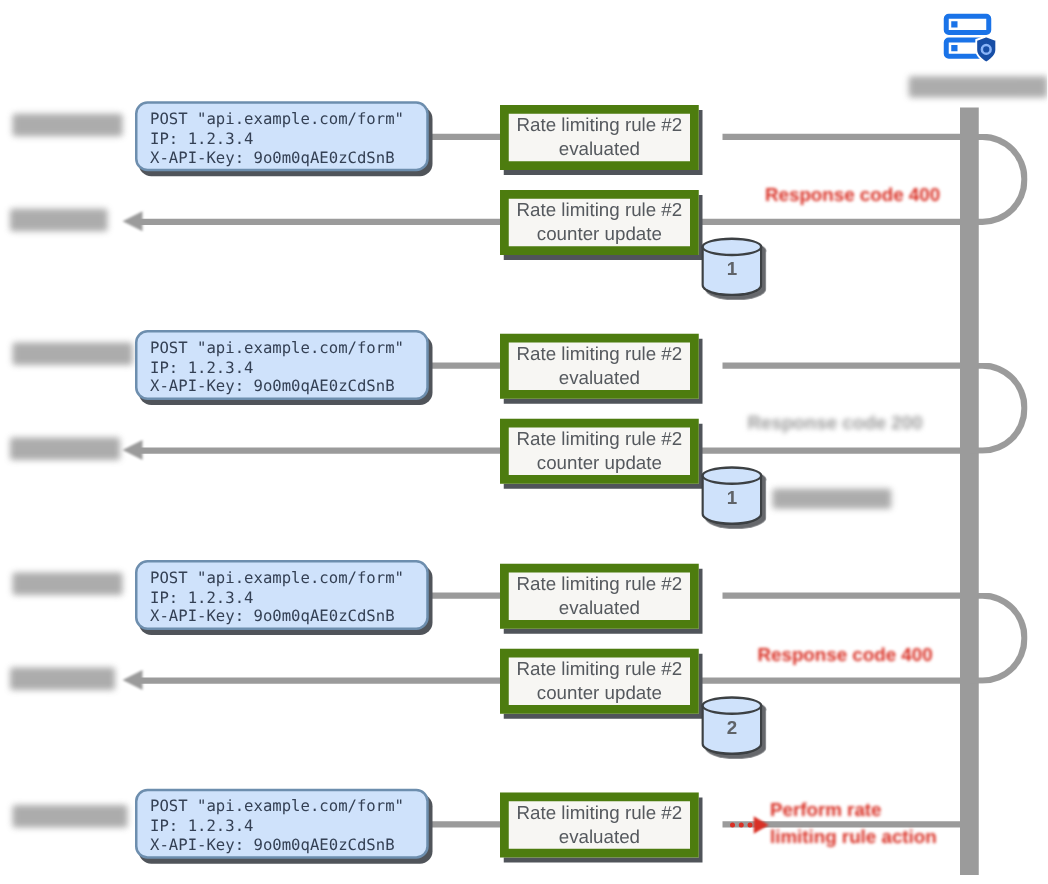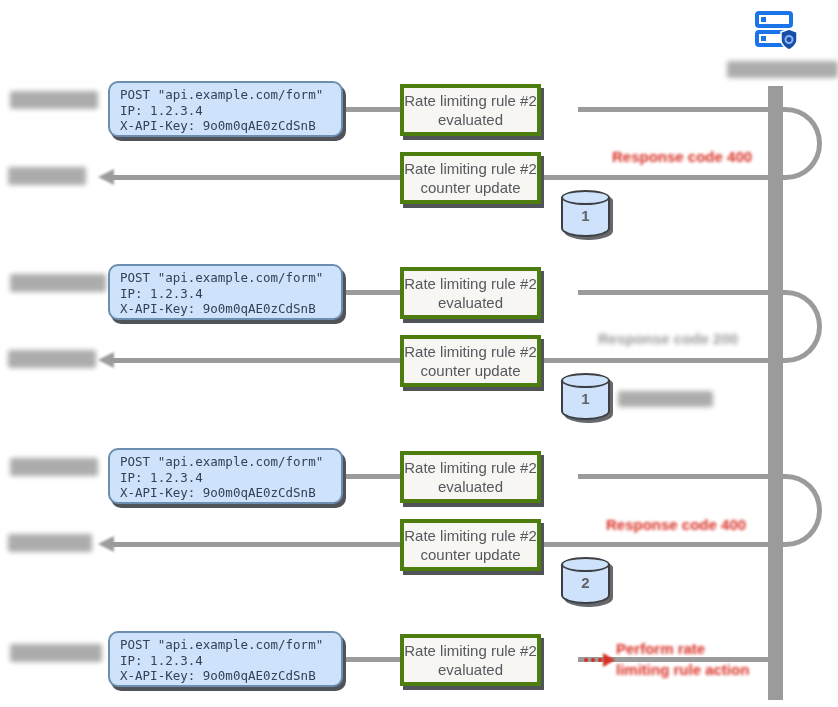--- a/index.html
+++ b/index.html
@@ -15,22 +15,22 @@
   
   .arrow-left{position:absolute;width:0;height:0;border-top:8px solid transparent;
               border-bottom:8px solid transparent;border-right:16px solid #9b9b9b;filter:blur(1px);}
   
   .bluebox{position:absolute;width:235px;height:56px;box-sizing:border-box;
            background:#cfe2fb;border:2px solid #6d8eae;border-radius:10px;
            box-shadow:3px 4px 0 #50545a;padding:4px 10px;
            font-family:"DejaVu Sans Mono", monospace;font-size:12.5px;line-height:15.6px;
            color:#344054;white-space:nowrap;overflow:hidden;}
   
-  .procbox{position:absolute;width:141px;height:52px;box-sizing:border-box;
-           background:#f7f6f3;border:4px solid #4d7c0f;box-shadow:3px 4px 0 #50545a;
+  .procbox{position:absolute;width:159px;height:52px;box-sizing:border-box;
+           background:#f7f6f3;border:7px solid #4d7c0f;box-shadow:3px 4px 0 #50545a;
            display:flex;flex-direction:column;align-items:center;justify-content:center;
            font-size:15px;line-height:19px;color:#55595e;text-align:center;}
   
   .cyl{position:absolute;width:49px;height:47px;filter:drop-shadow(3px 3px 0 rgba(75,78,82,.85));}
   .cyl-body{position:absolute;top:7px;left:0;width:49px;height:40px;box-sizing:border-box;
             background:#cfe2fb;border:2px solid #3c4043;border-top:none;
             border-radius:0 0 24px 24px / 0 0 9px 9px;}
   .cyl-top{position:absolute;top:0;left:0;width:49px;height:15px;box-sizing:border-box;
            background:#cfe2fb;border:2px solid #3c4043;border-radius:50%;}
   .cyl-num{position:absolute;top:17px;left:0;width:49px;text-align:center;

